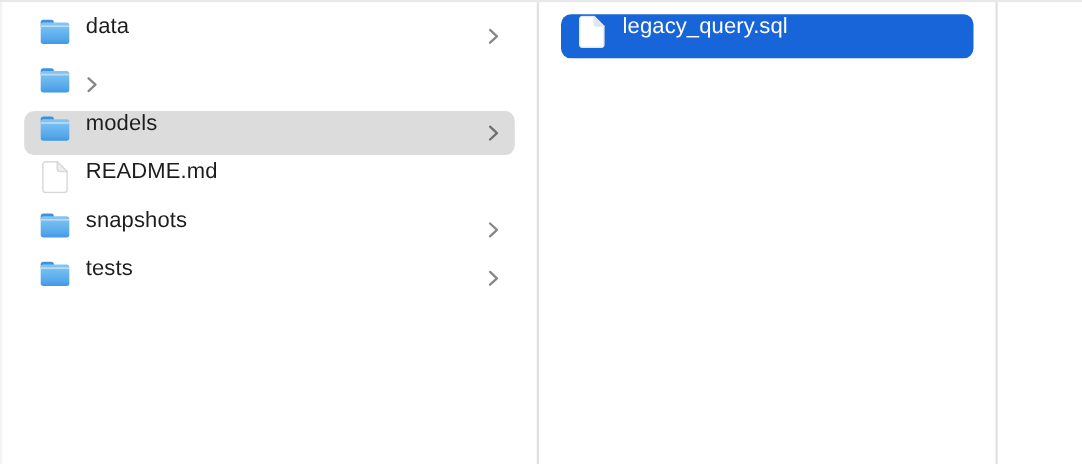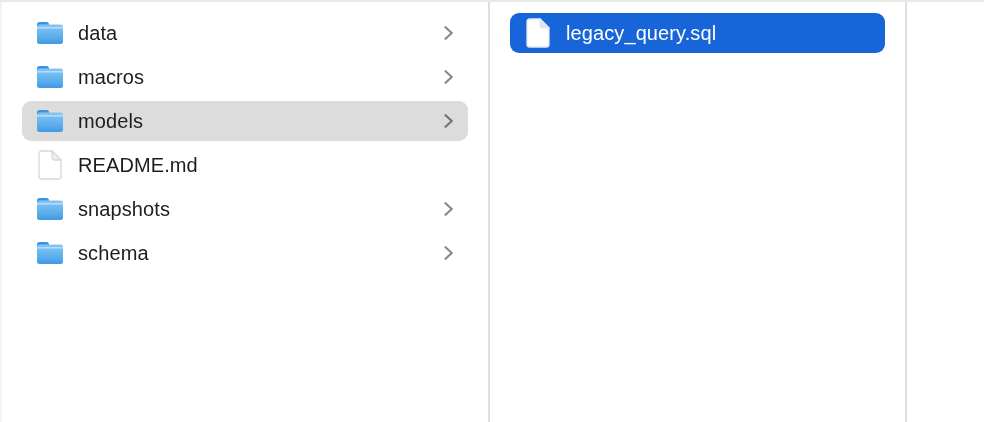--- a/index.html
+++ b/index.html
@@ -31,21 +31,20 @@
     width: 490px;
     border-left: 2px solid #f3f3f3;
     border-right: 2px solid var(--divider);
   }
   .column.col-2 {
     width: 417px;
     border-right: 2px solid var(--divider);
   }
   .row {
     display: flex;
-    align-items: center;
     height: 40px;
     margin: 0 20px 4px 20px;
     padding: 0 14px;
     border-radius: 9px;
     cursor: default;
   }
   .row.selected-gray { background: var(--selection-gray); }
   .row.selected-blue { background: var(--selection-blue); }
   .icon-box {
     width: 28px; height: 32px;
@@ -103,21 +102,20 @@
 </span>
     </div>
     <div class="row">
       <span class="icon-box">
   <svg width="28" height="24" viewBox="0 0 28 24">
     <rect x="1" y="1" width="12" height="8" rx="2.5" fill="#3c92e0"></rect>
     <rect x="1" y="3.5" width="26" height="19.5" rx="2.5" fill="url(#fgrad)"></rect>
     <rect x="1" y="6" width="26" height="1.6" fill="rgba(255,255,255,0.45)"></rect>
   </svg>
 </span>
-      <span class="label">macros</span>
       <span class="chevron">
   <svg width="11" height="18" viewBox="0 0 11 18">
     <path d="M2.5 3.2 L8.8 9 L2.5 14.8" fill="none" stroke-width="2.1" stroke-linecap="round" stroke-linejoin="round"></path>
   </svg>
 </span>
     </div>
     <div class="row selected-gray">
       <span class="icon-box">
   <svg width="28" height="24" viewBox="0 0 28 24">
     <rect x="1" y="1" width="12" height="8" rx="2.5" fill="#3c92e0"></rect>
@@ -157,21 +155,21 @@
 </span>
     </div>
     <div class="row">
       <span class="icon-box">
   <svg width="28" height="24" viewBox="0 0 28 24">
     <rect x="1" y="1" width="12" height="8" rx="2.5" fill="#3c92e0"></rect>
     <rect x="1" y="3.5" width="26" height="19.5" rx="2.5" fill="url(#fgrad)"></rect>
     <rect x="1" y="6" width="26" height="1.6" fill="rgba(255,255,255,0.45)"></rect>
   </svg>
 </span>
-      <span class="label">schema</span>
+      <span class="label">tests</span>
       <span class="chevron">
   <svg width="11" height="18" viewBox="0 0 11 18">
     <path d="M2.5 3.2 L8.8 9 L2.5 14.8" fill="none" stroke-width="2.1" stroke-linecap="round" stroke-linejoin="round"></path>
   </svg>
 </span>
     </div>
   </div>
 
   <div class="column col-2">
     <div class="row selected-blue">

